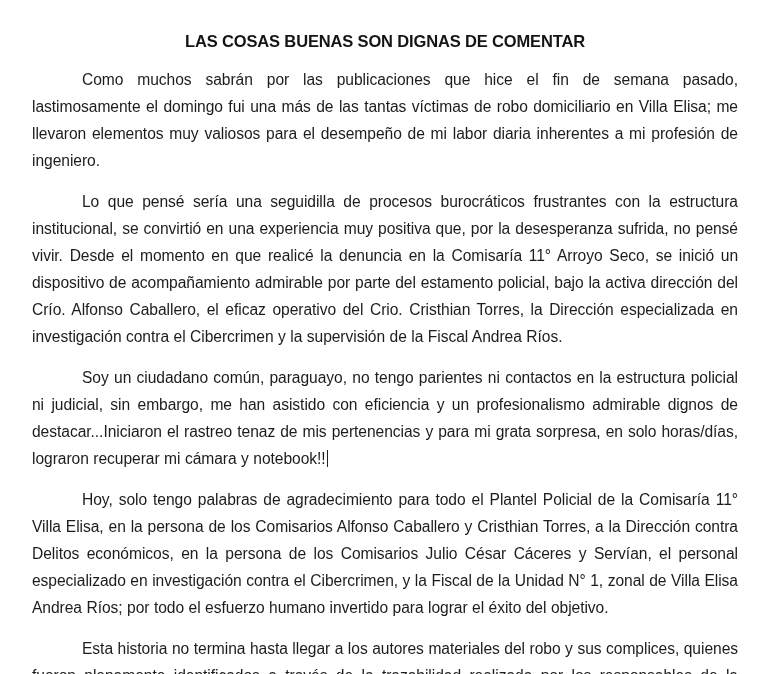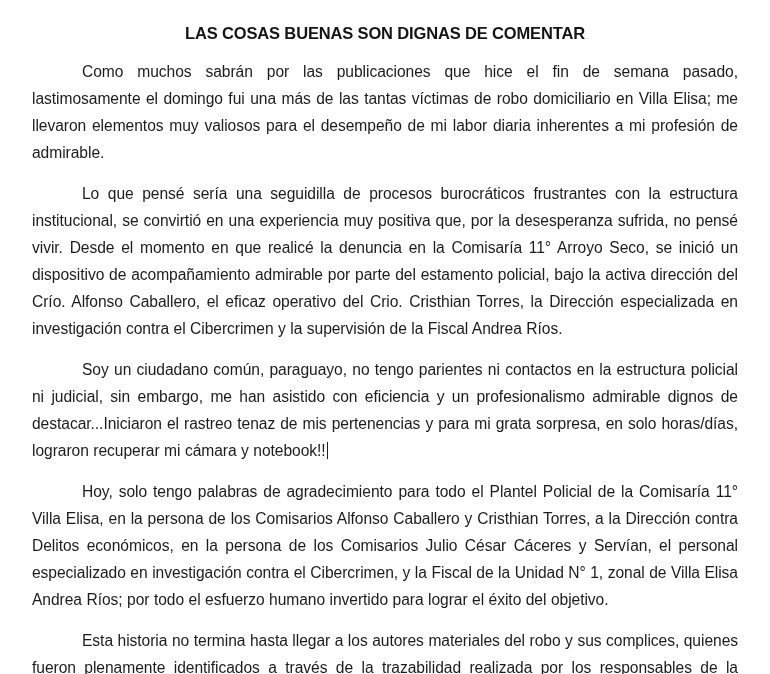--- a/index.html
+++ b/index.html
@@ -24,21 +24,21 @@
     box-sizing: border-box;
   }
 
   .doc-title {
     text-align: center;
     font-weight: bold;
     font-size: 16.5px;
     letter-spacing: -0.15px;
     color: #141414;
     margin: 0;
-    padding: 22px 32px 0 32px;
+    padding: 30px 32px 0 32px;
     line-height: 1.35;
   }
 
   .body-block {
     padding: 0 32px 0 32px;
     margin-top: 14px;
   }
 
   p.para {
     margin: 0 0 14px 0;
@@ -68,21 +68,21 @@
 </style>
 </head>
 <body>
 
 <div class="page">
 
   <h1 class="doc-title">LAS COSAS BUENAS SON DIGNAS DE COMENTAR</h1>
 
   <div class="body-block">
 
-    <p class="para">Como muchos sabrán por las publicaciones que hice el fin de semana pasado, lastimosamente el domingo fui una más de las tantas víctimas de robo domiciliario en Villa Elisa; me llevaron elementos muy valiosos para el desempeño de mi labor diaria inherentes a mi profesión de admirable.</p>
+    <p class="para">Como muchos sabrán por las publicaciones que hice el fin de semana pasado, lastimosamente el domingo fui una más de las tantas víctimas de robo domiciliario en Villa Elisa; me llevaron elementos muy valiosos para el desempeño de mi labor diaria inherentes a mi profesión de ingeniero.</p>
 
     <p class="para">Lo que pensé sería una seguidilla de procesos burocráticos frustrantes con la estructura institucional, se convirtió en una experiencia muy positiva que, por la desesperanza sufrida, no pensé vivir.  Desde el momento en que realicé la denuncia en la Comisaría 11° Arroyo Seco, se inició un dispositivo de acompañamiento admirable por parte del estamento policial, bajo la activa dirección del Crío. Alfonso Caballero, el eficaz  operativo  del Crio. Cristhian Torres, la Dirección especializada en investigación contra el Cibercrimen y  la supervisión de la Fiscal Andrea Ríos.</p>
 
     <p class="para"><span>Soy un ciudadano común, paraguayo, no tengo parientes ni contactos en la estructura policial ni judicial, sin embargo, me han asistido con eficiencia y un profesionalismo admirable dignos de destacar...Iniciaron el rastreo tenaz de mis pertenencias y para mi grata sorpresa, en solo horas/días, lograron recuperar mi cámara y notebook!!</span><span class="caret"></span></p>
 
     <p class="para">Hoy, solo tengo palabras de agradecimiento para todo el Plantel Policial de la Comisaría 11° Villa Elisa, en la persona de los Comisarios Alfonso Caballero y Cristhian Torres, a la Dirección contra Delitos económicos, en la persona de los Comisarios Julio César Cáceres y Servían, el personal especializado en investigación contra el Cibercrimen, y la Fiscal de la Unidad N° 1, zonal de Villa Elisa Andrea Ríos; por todo el esfuerzo humano invertido para lograr el éxito del objetivo.</p>
 
     <p class="para">Esta historia no  termina hasta llegar a los autores materiales del robo y sus complices, quienes fueron plenamente identificados a través de la trazabilidad realizada por los responsables de la investigación, y tal vez recuperar todo lo restante, pero estoy seguro de que se logrará porque el equipo humano abocado a este hecho mostró y sigue mostrando un compromiso real y  voluntad firme por erradicar el flagelo que azota tan fuerte a nuestra sociedad.</p>
 
   </div>

